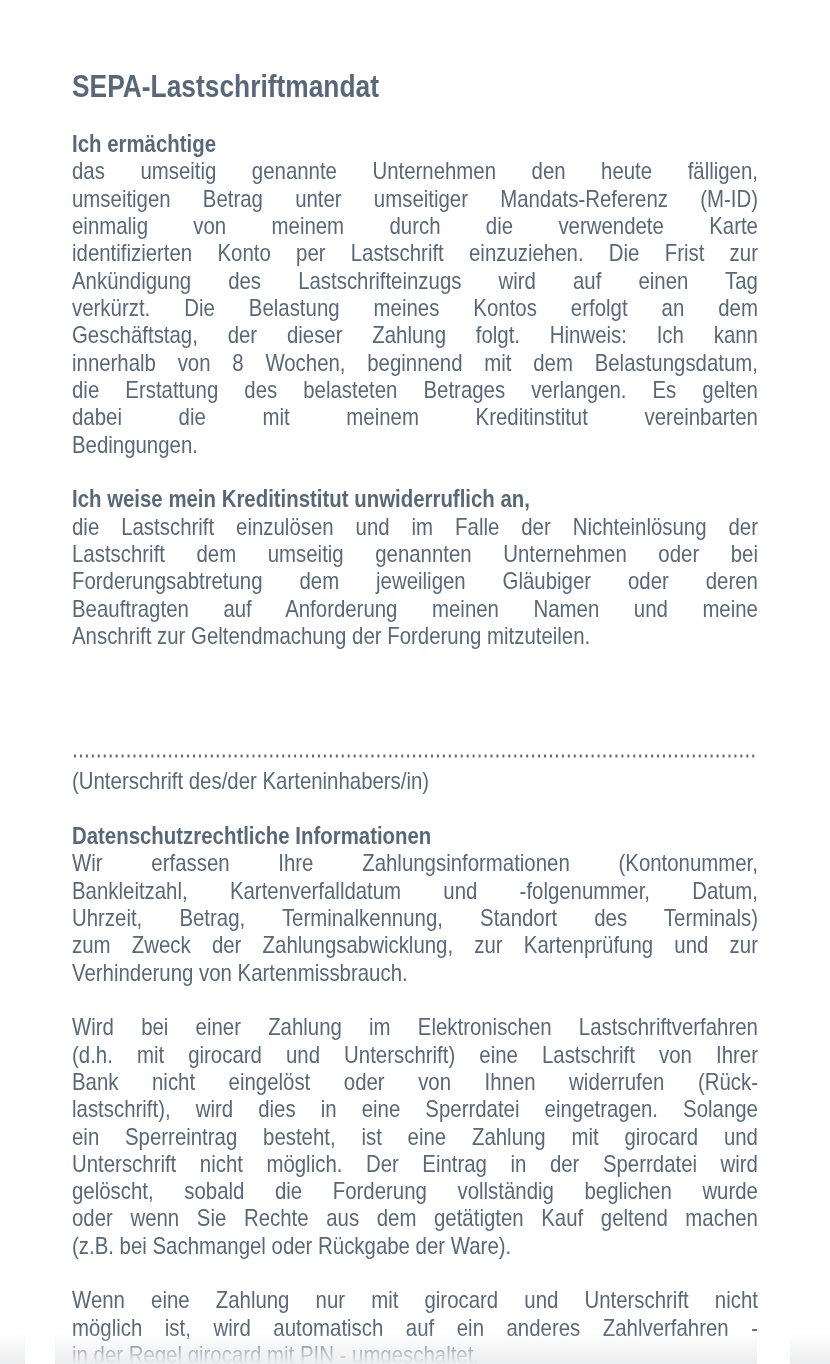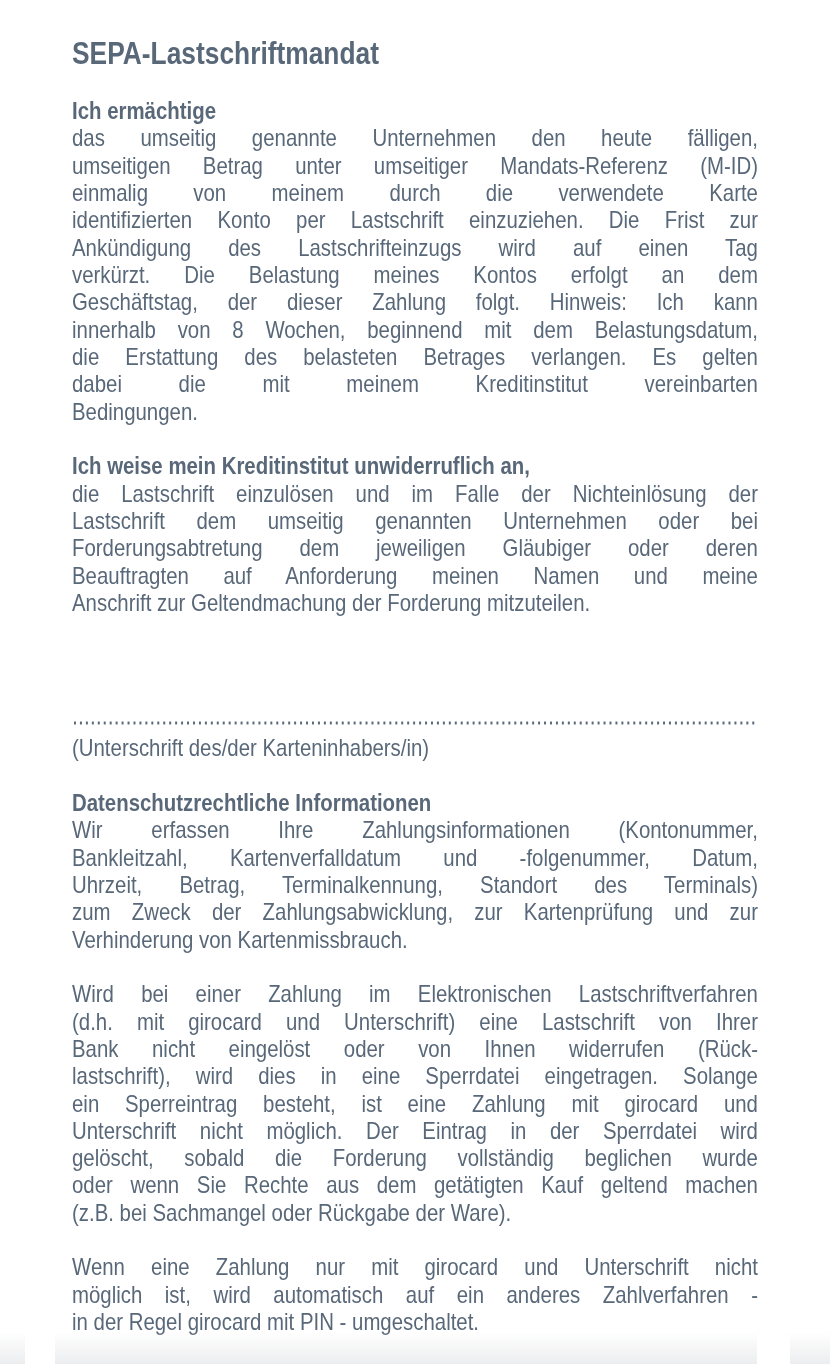--- a/index.html
+++ b/index.html
@@ -8,20 +8,21 @@
     height: 1364px;
     position: relative;
     overflow: hidden;
     background: #ffffff;
     font-family: "Liberation Sans", sans-serif;
   }
   .page {
     position: absolute;
     inset: 0;
     background: #ffffff;
+    margin-top: 33px;
   }
   
   .doc {
     position: absolute;
     left: 72px;
     top: 32px;
     width: 807px;
     transform: scaleX(0.85);
     transform-origin: 0 0;
     color: #596879;

